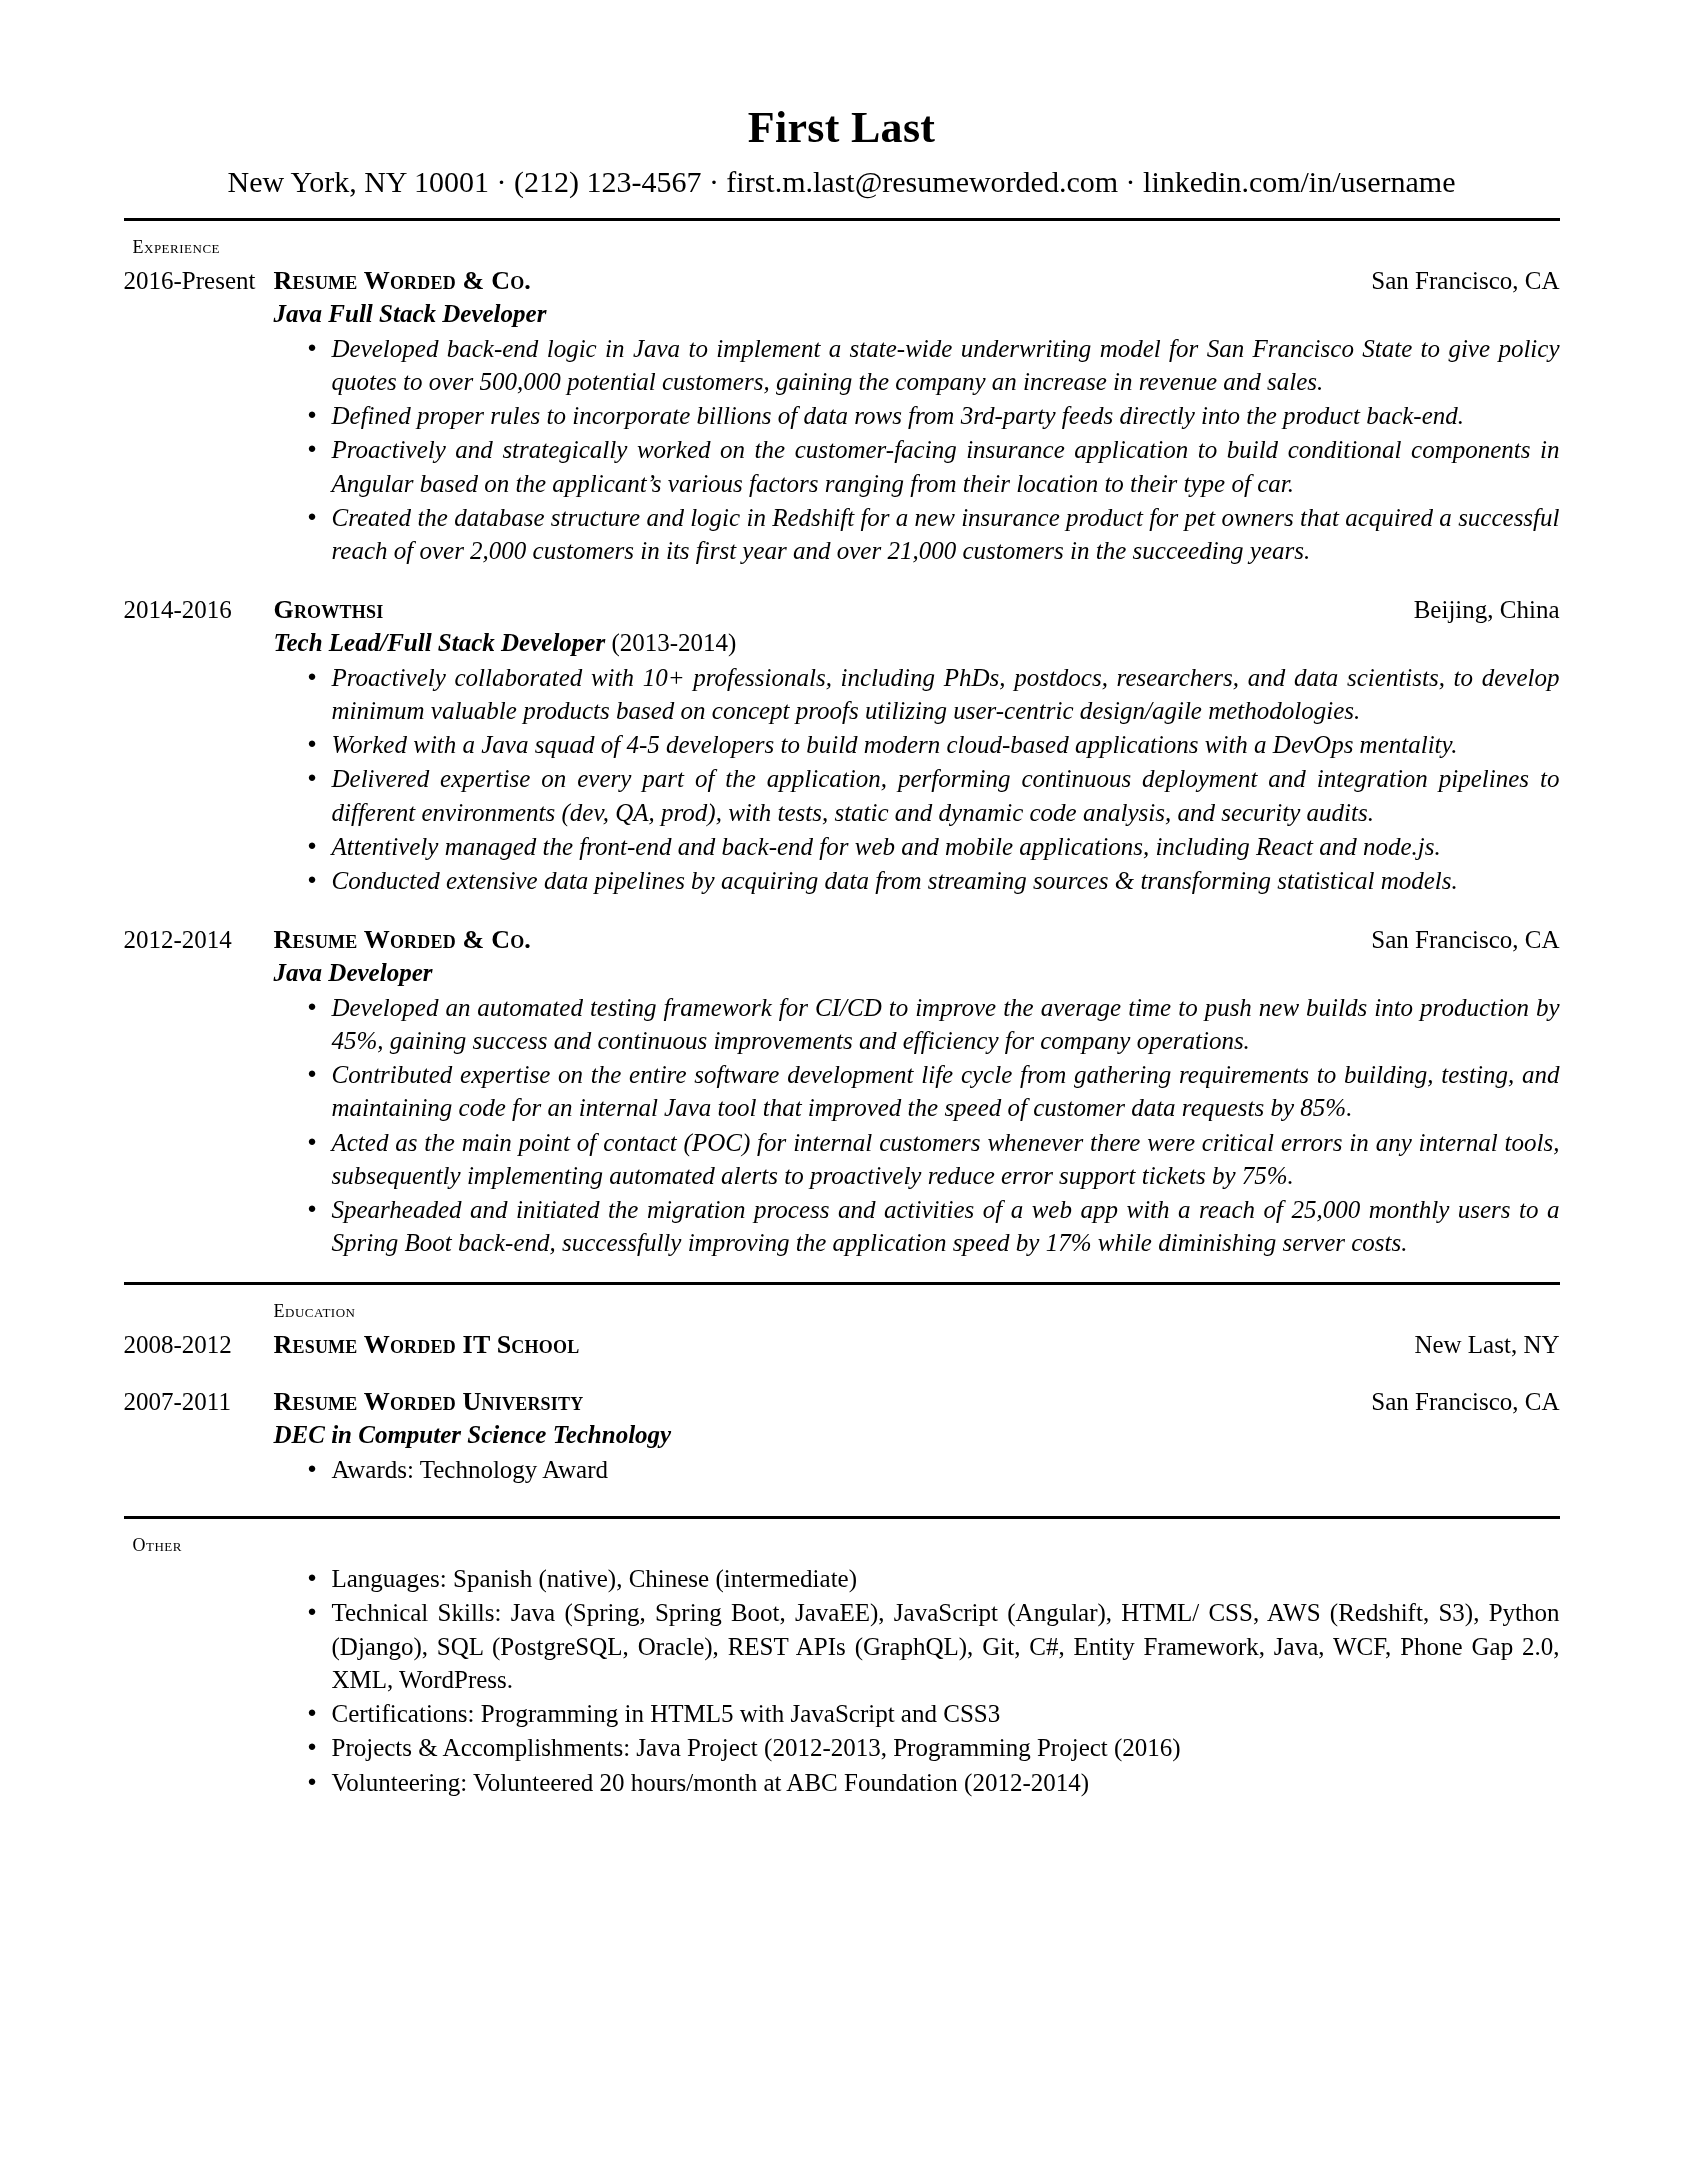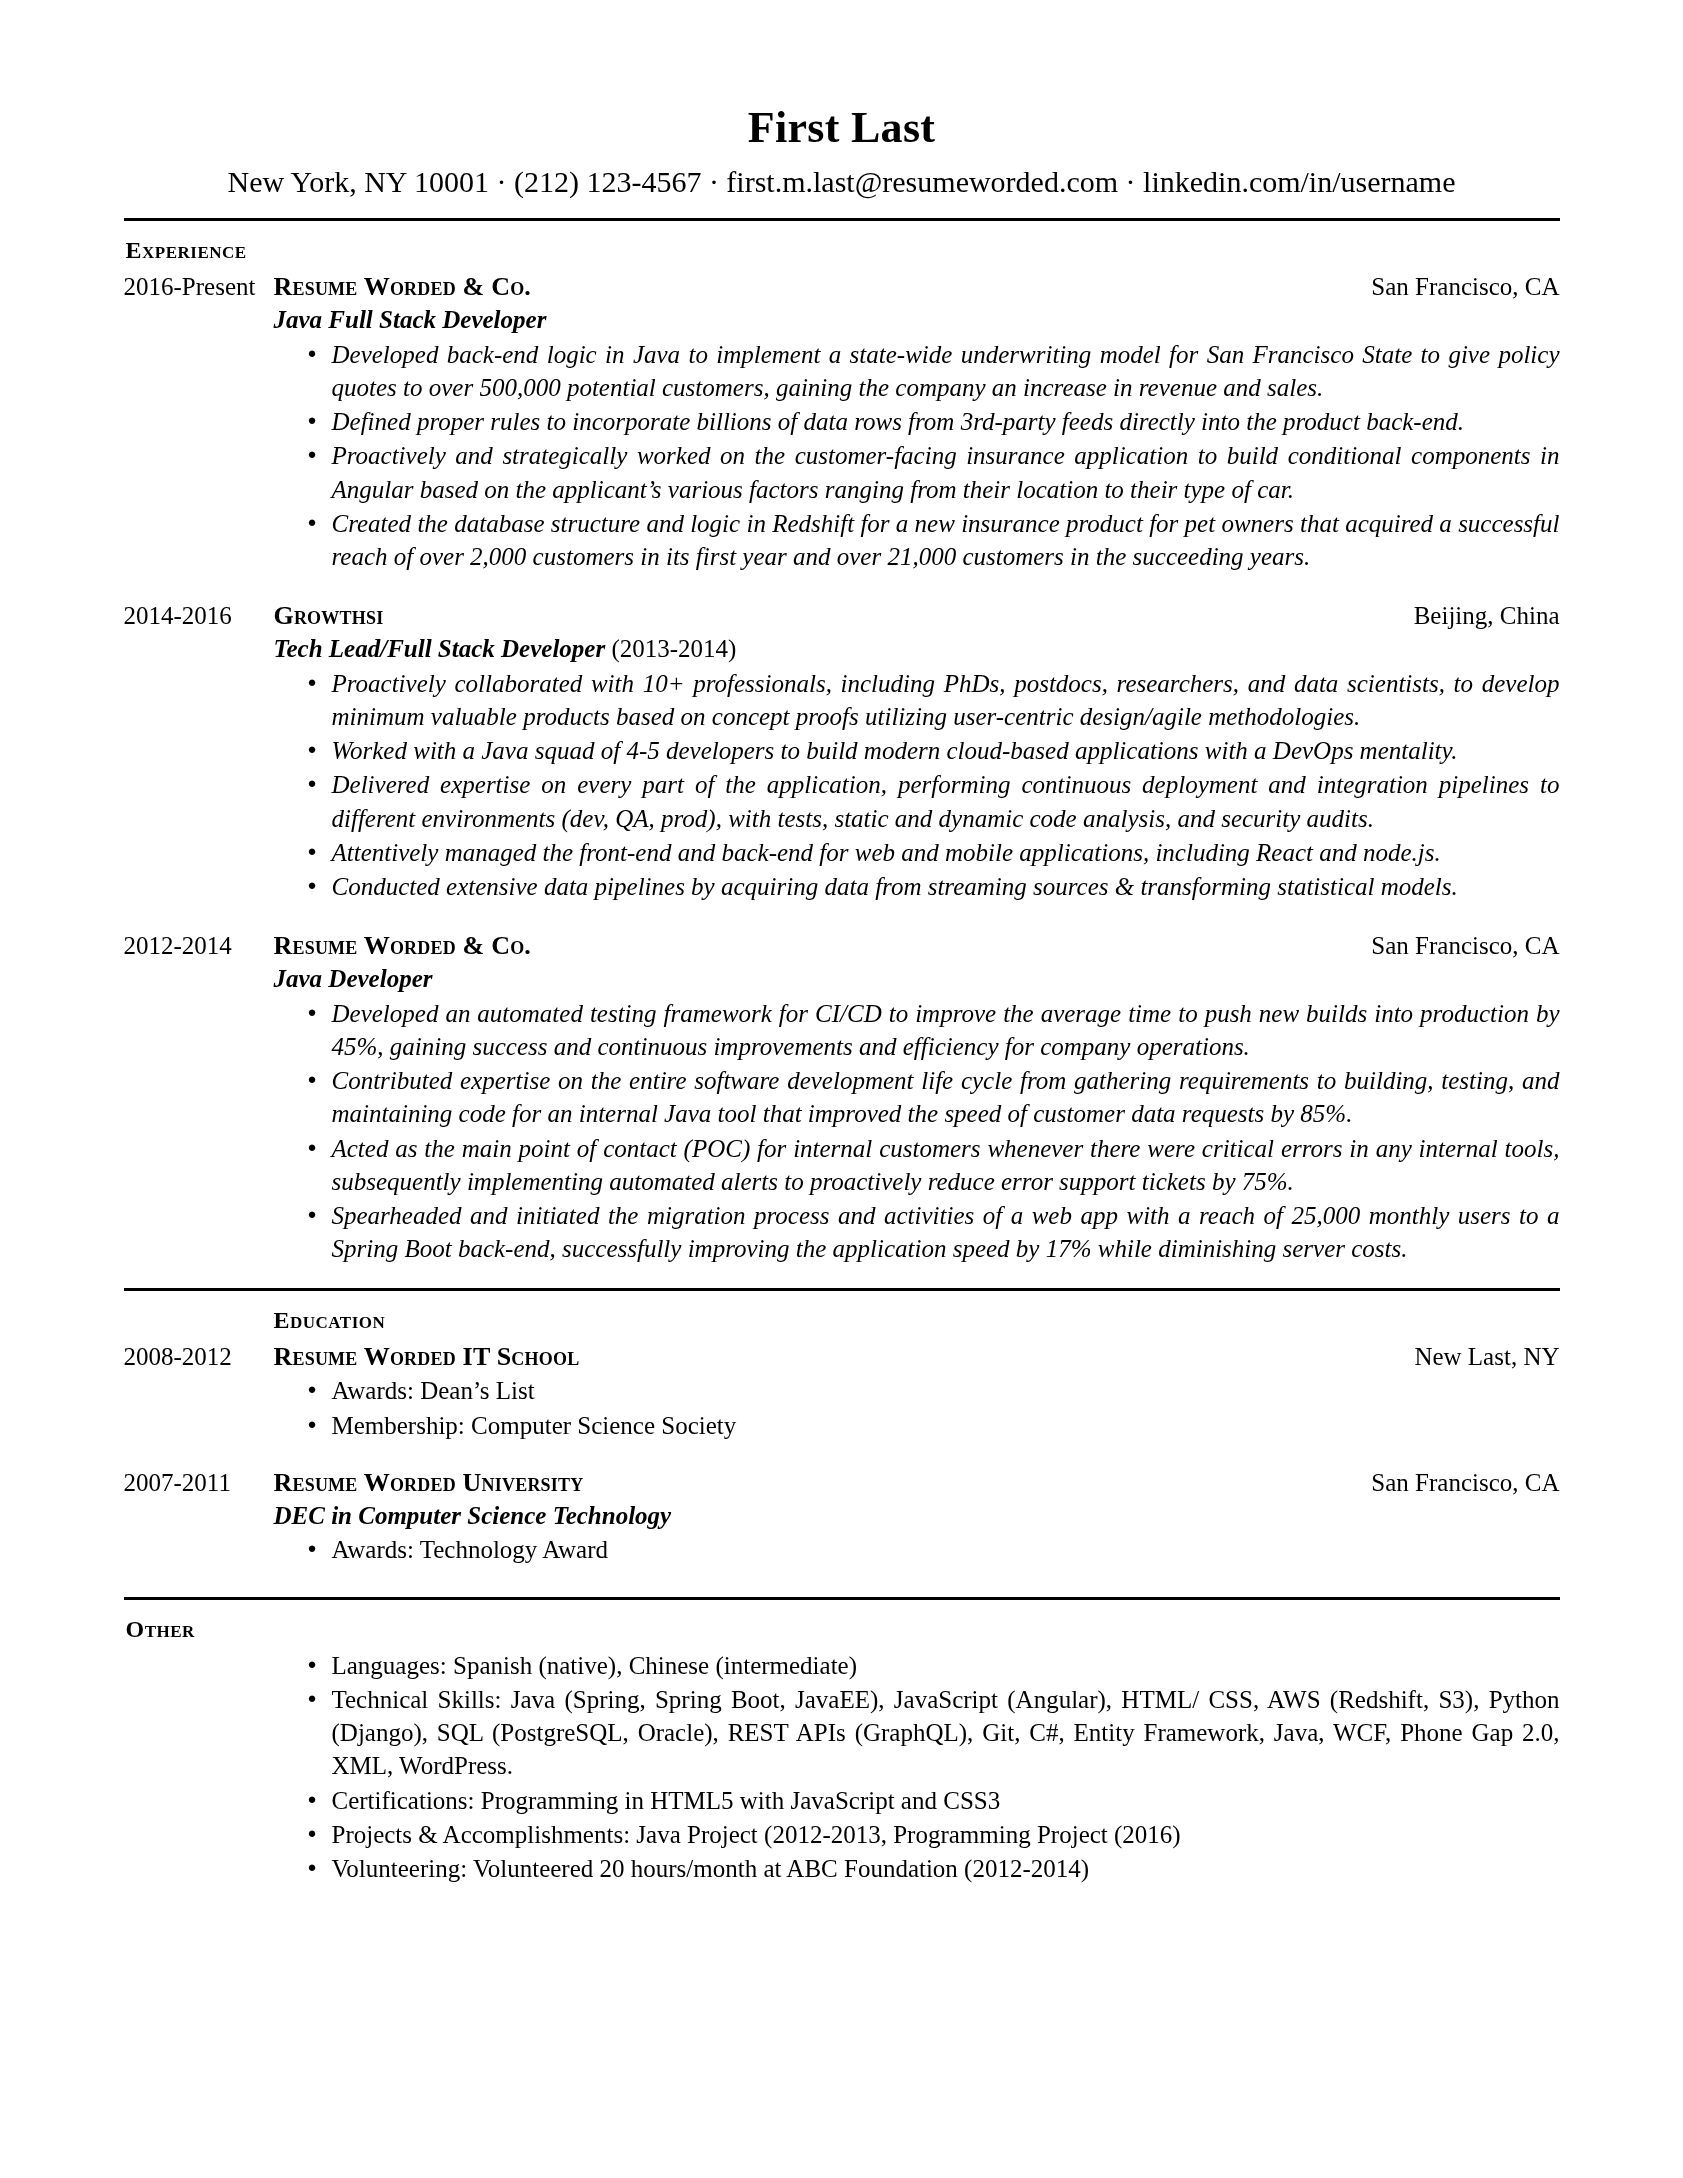--- a/index.html
+++ b/index.html
@@ -49,25 +49,25 @@
 
   hr.rule {
     border: none;
     border-top: 3px solid #000;
     margin: 0;
     height: 0;
   }
 
   
   .section-head {
-    font-size: 24px;
-    font-weight: bold;
+    font-size: 18px;
+    font-weight: normal;
     font-variant: small-caps;
     letter-spacing: 0.5px;
-    margin: 16px 0 6px 2px;
+    margin: 16px 0 6px 9px;
   }
   .section-head.indented { margin-left: 150px; }
   .entry-row {
     display: flex;
     align-items: baseline;
     font-size: 25px;
     line-height: 1.30;
   }
   .dates {
     width: 150px;
@@ -209,24 +209,20 @@
     <div class="section-head indented">Education</div>
 
     <div>
 
       <div class="edu-block">
         <div class="entry-row">
           <div class="dates">2008-2012</div>
           <div class="org">Resume Worded IT School</div>
           <div class="loc">New Last, NY</div>
         </div>
-        <ul class="bullets edu nowrap-items">
-          <li>Awards: Dean’s List</li>
-          <li>Membership: Computer Science Society</li>
-        </ul>
       </div>
 
       <div class="edu-block last">
         <div class="entry-row">
           <div class="dates">2007-2011</div>
           <div class="org">Resume Worded University</div>
           <div class="loc">San Francisco, CA</div>
         </div>
         <div class="title-row"><span class="job-title">DEC in Computer Science Technology</span></div>
         <ul class="bullets edu nowrap-items">

